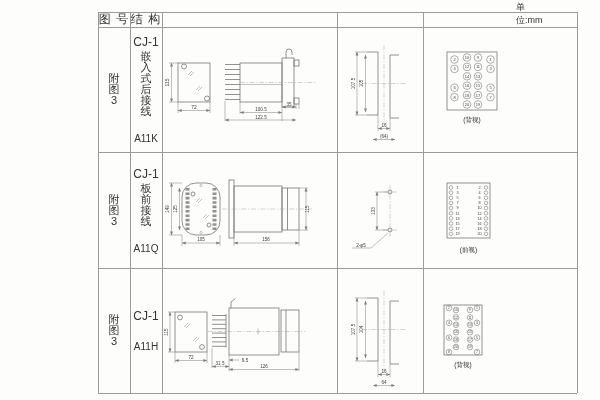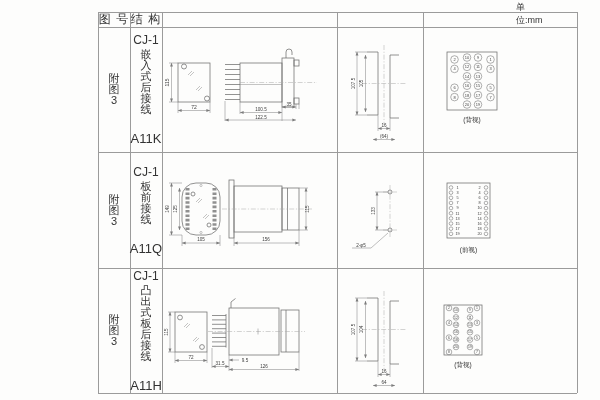--- a/index.html
+++ b/index.html
@@ -5,21 +5,21 @@
 html,body{margin:0;padding:0}
 body{width:600px;height:400px;position:relative;background:#fdfdfc;font-family:"Liberation Sans",sans-serif;color:#3a3a3a}
 #stage{position:absolute;left:0;top:0;width:549px;height:400px}
 .hl,.vl{position:absolute;background:#9b9b9b}
 .hl{height:1px}
 .vl{width:1px}
 .hdr{position:absolute;top:13px;height:13px;display:flex;align-items:center;justify-content:center;font-size:12px;color:#333;letter-spacing:1px;white-space:nowrap}
 .cellv{position:absolute;display:flex;flex-direction:column;align-items:center;justify-content:center;text-align:center}
 .vchar{width:12px;word-break:break-all;line-height:11px;font-size:11px;color:#333}
 .series{font-size:12px;color:#333;margin-bottom:2px;white-space:nowrap}
-.code{font-size:13px;color:#333;margin-top:16px;white-space:nowrap}
+.code{font-size:10px;color:#333;margin-top:16px;white-space:nowrap}
 .unit{position:absolute;top:1px;left:516px;font-size:9px;color:#333}
 svg{position:absolute;overflow:visible}
 .ln{stroke:#6e6e6e;stroke-width:.75;fill:none}
 .thin{stroke:#8a8a8a;stroke-width:.5;fill:none}
 .dm{stroke:#8a8a8a;stroke-width:.55;fill:none}
 .cl{stroke:#a8a8a8;stroke-width:.5;fill:none;stroke-dasharray:5 1.7 1.2 1.7}
 .strip{stroke:#909090;stroke-width:4;stroke-dasharray:2.6 1.8;fill:none}
 text{font-family:"Liberation Sans",sans-serif;fill:#3d3d3d}
 .dim{font-size:5px;text-anchor:middle}
 .dims{font-size:4.6px;text-anchor:middle}
@@ -264,21 +264,20 @@
         <text x="56.5" y="83.21799999999999" class="tn" font-size="3.8">20</text>
       </g>
     <text class="vlab" x="45.5" y="100">(前视)</text>
   </svg>
 
   <div class="cellv" style="left:98px;top:268px;width:32px;height:125px">
     <div class="vchar">附图3</div>
   </div>
   <div class="cellv" style="left:130px;top:268px;width:32px;height:125px">
     <div class="series">CJ-1</div>
-    <div class="vchar">凸出式板后接线</div>
     <div class="code">A11H</div>
   </div>
 
   <svg style="left:162px;top:268px" width="175" height="125" viewBox="0 0 175 125">
     <g>
       <rect class="ln" x="13" y="44" width="32" height="40"></rect>
       <circle class="ln" cx="18" cy="49.5" r="2.4"></circle>
       <circle class="ln" cx="40" cy="79" r="2.4"></circle>
       <path class="thin" d="M22,59 l4,-4 M24,60 l4,-4 M31,73 l4,-4 M33,74 l4,-4"></path>
       <path class="dm" d="M13,44 H6 M13,84 H6"></path>

